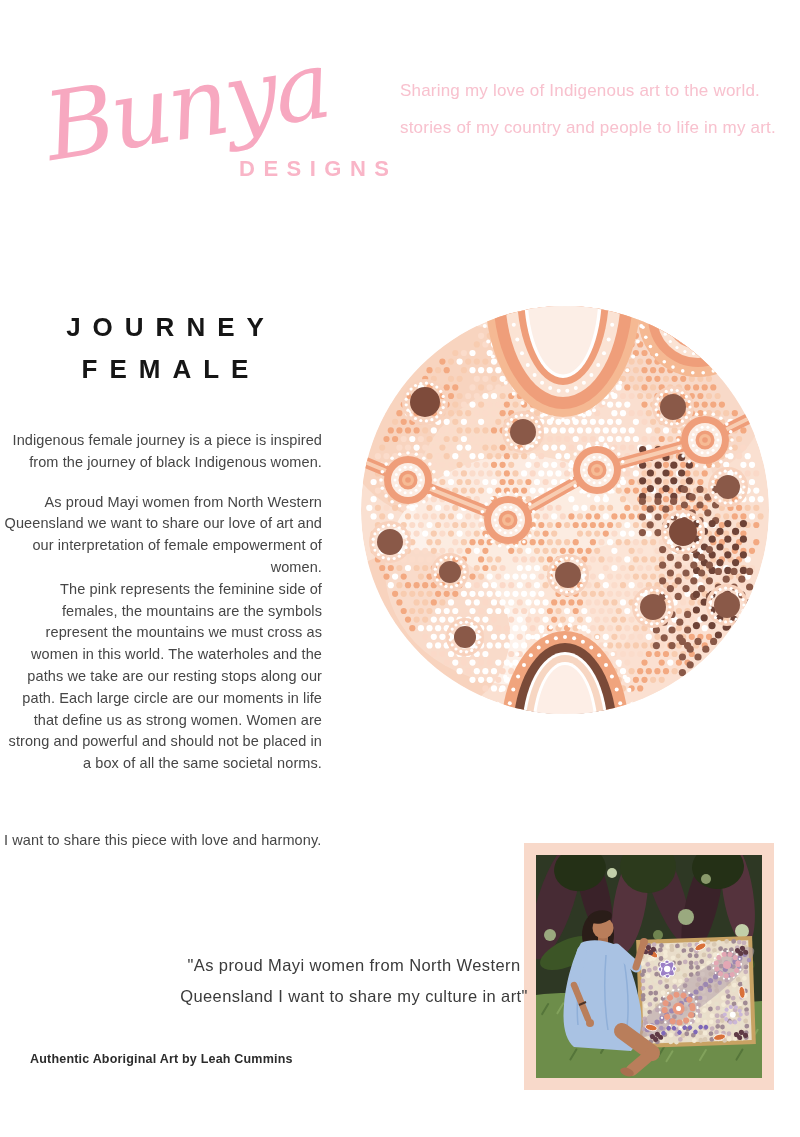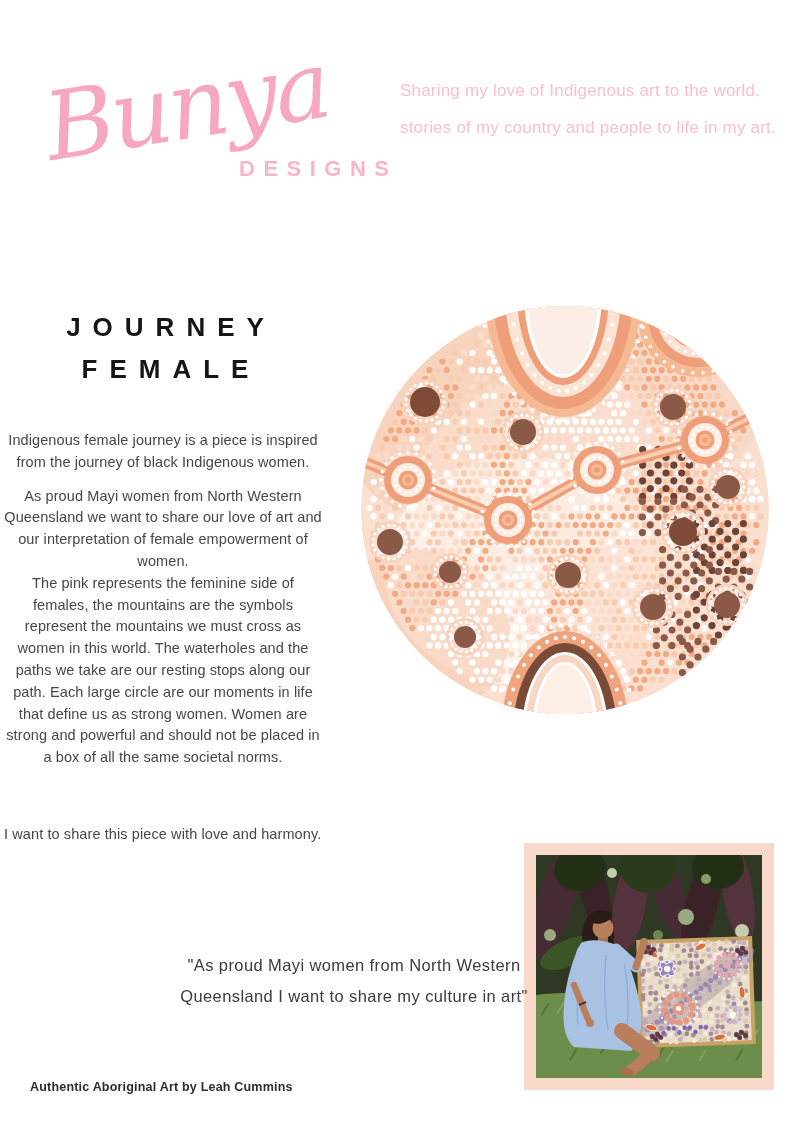--- a/index.html
+++ b/index.html
@@ -18,35 +18,35 @@
   }
   #title{
     position:absolute;left:8px;top:306px;width:302px;text-align:center;
     font-size:26px;line-height:42px;font-weight:800;color:#161616;
     letter-spacing:12px;padding-left:12px;
   }
   #copy{
     position:absolute;left:4px;top:430px;width:318px;text-align:center;
     font-size:14.5px;line-height:21.8px;color:#464646;letter-spacing:.1px;
   }
-  #copy p{margin:0;}
-  #copy .p2{margin-top:12px;}
+  #copy p{margin:0;text-align:right;}
+  #copy .p2{margin-top:18px;}
   #copy .p3{}
   #copy .p4{margin-top:55px;text-align:left;}
   #artwrap{position:absolute;left:360px;top:305px;width:410px;height:410px;}
   #photoframe{
     position:absolute;left:524px;top:843px;width:226px;height:223px;
     padding:12px;background:#f8d9ca;
   }
   #quote{
     position:absolute;left:168px;top:950px;width:372px;text-align:center;
     font-size:16.5px;line-height:31px;color:#3b3b3b;letter-spacing:.4px;
   }
   #credit{
-    position:absolute;left:30px;top:1080px;font-size:12.5px;font-weight:700;
+    position:absolute;left:30px;top:1052px;font-size:12.5px;font-weight:700;
     color:#2c2c2c;letter-spacing:.2px;
   }
 </style>
 </head>
 <body>
 
 <svg id="logo-svg" viewBox="0 0 330 150">
   <text x="8" y="108" font-family="DejaVu Serif, serif" font-style="italic" font-size="94" fill="#f7a8c0" letter-spacing="-3" transform="rotate(-9 165 75)">Bunya</text>
 </svg>
 <div id="logo-designs">DESIGNS</div>

